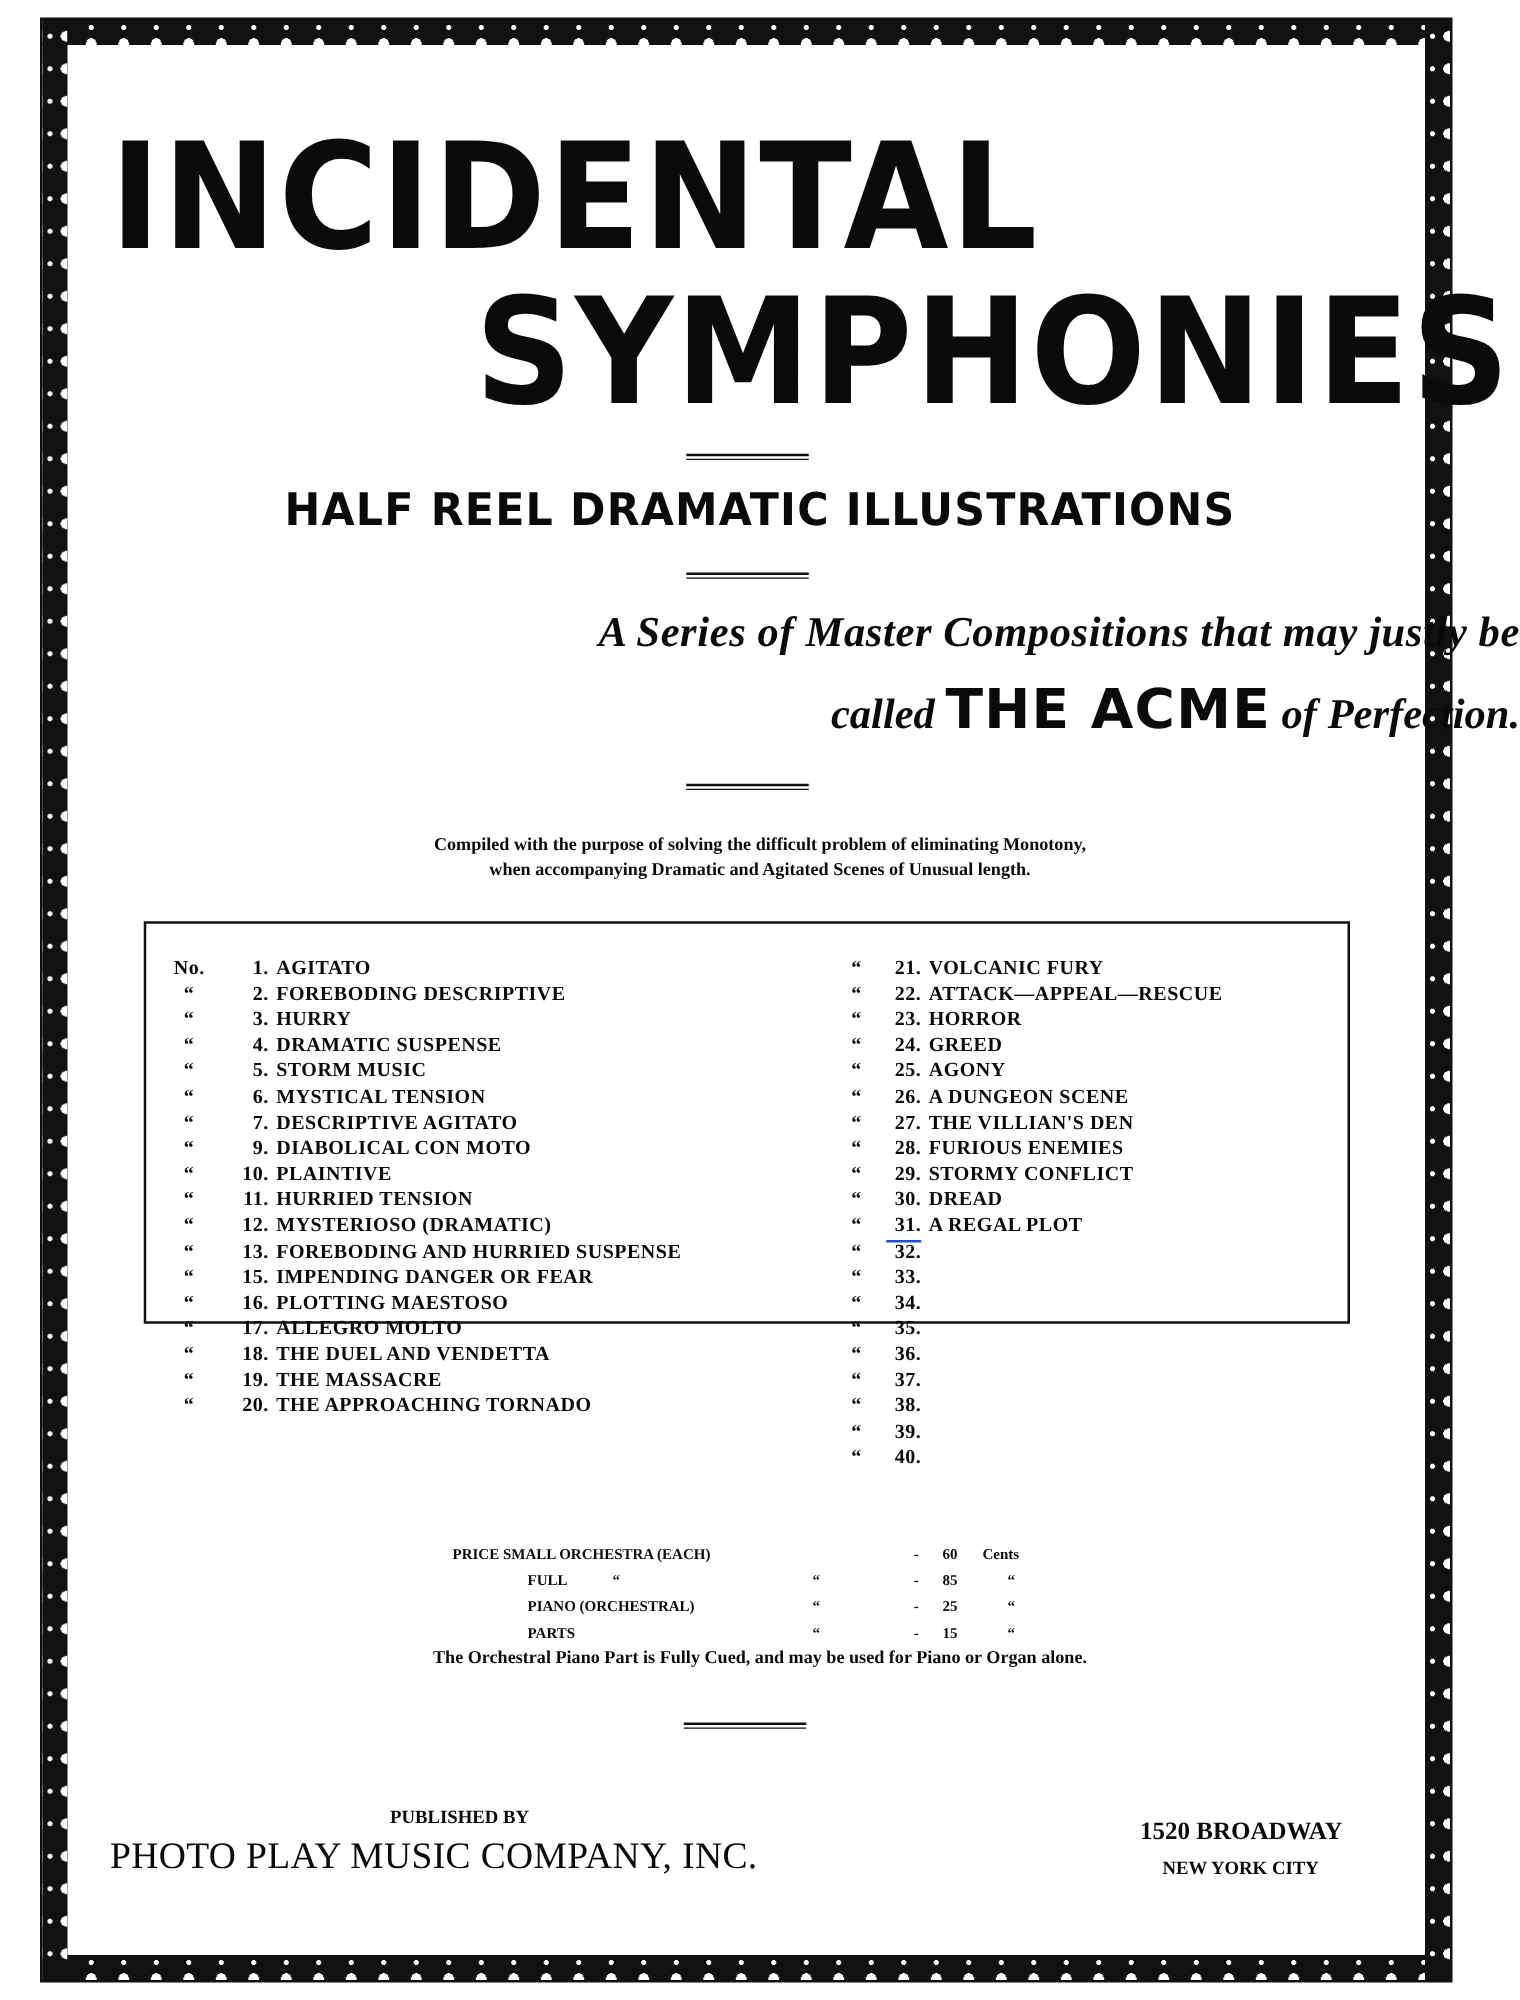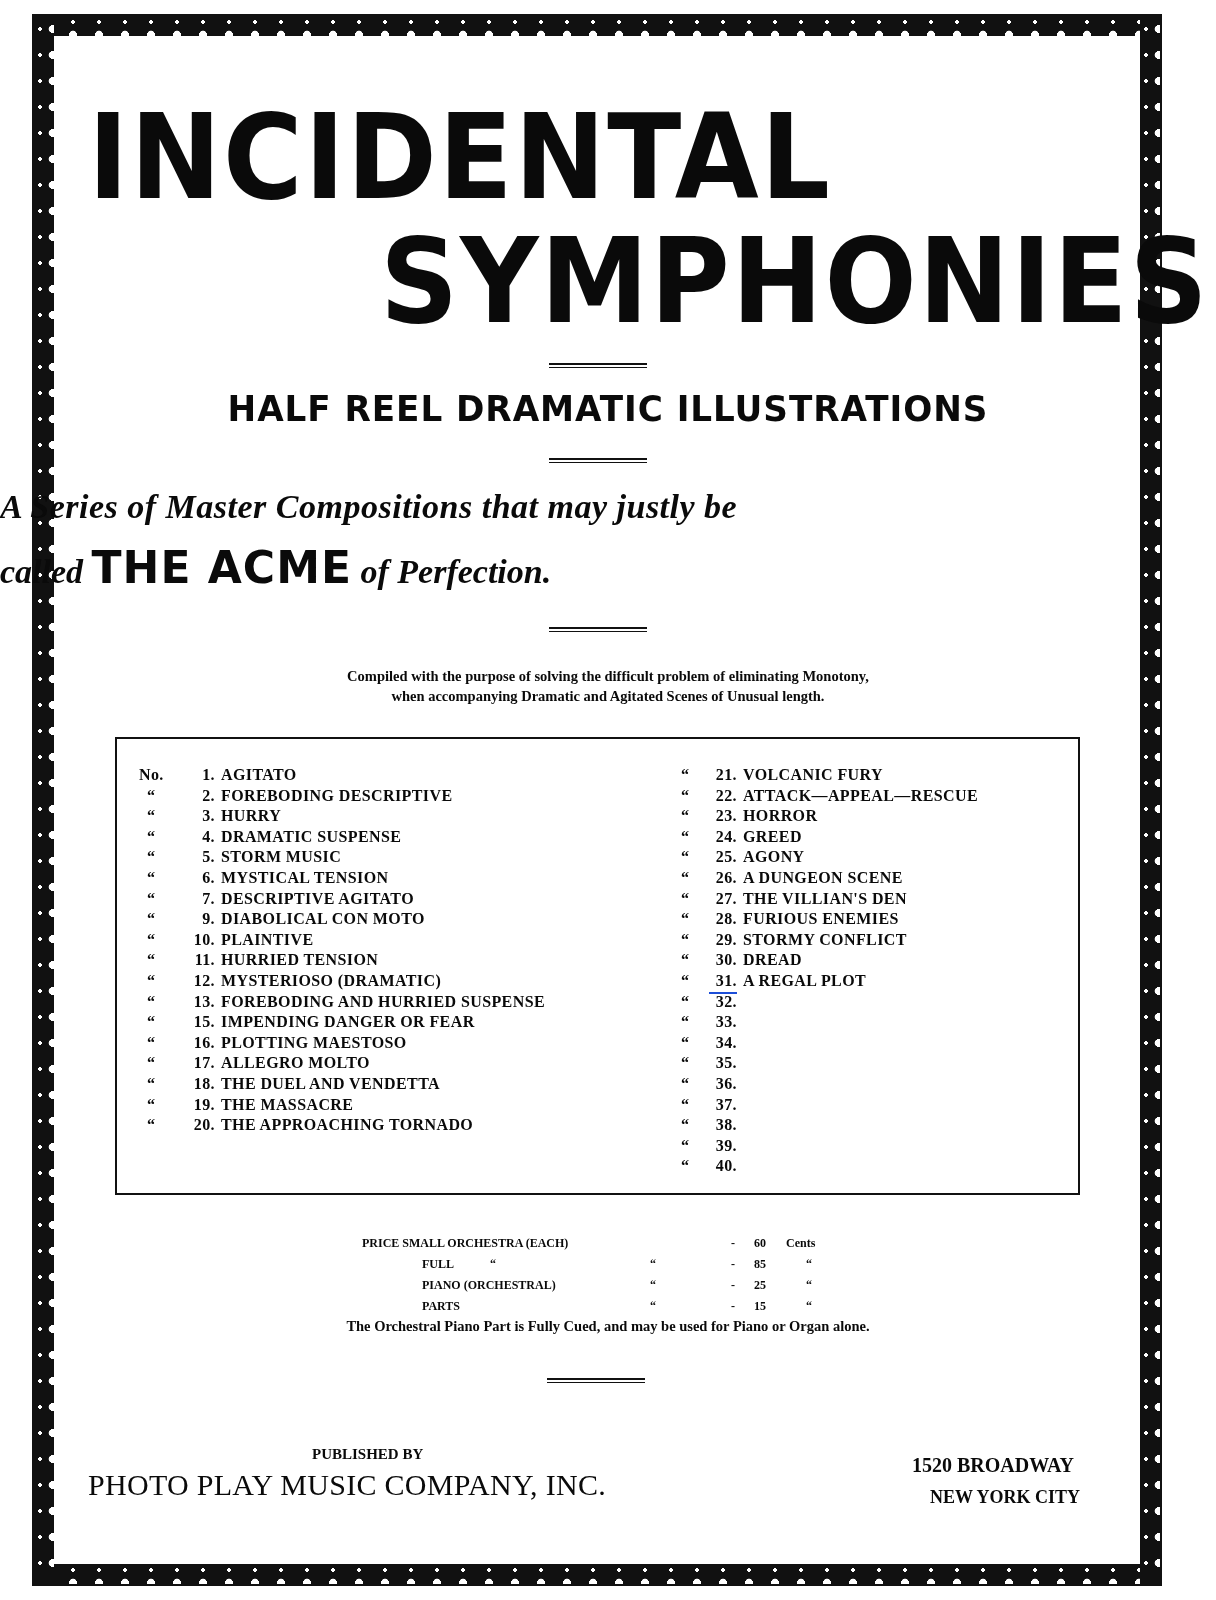--- a/index.html
+++ b/index.html
@@ -44,35 +44,35 @@
     position: absolute; height: 5px; border-top: 2px solid #111; border-bottom: 1px solid #111;
     box-sizing: border-box;
   }
   .subtitle {
     position: absolute; left: 0; width: 1216px; text-align: center; top: 388px;
     font-family: "DejaVu Sans", sans-serif; font-weight: bold; font-size: 36px;
     letter-spacing: 1px; transform: scaleX(0.95);
   }
 
   .tagline {
-    position: absolute; left: 0; width: 1216px; text-align: left;
+    position: absolute; left: 0; width: 1216px; text-align: right;
     font-family: "Liberation Serif", serif; font-style: italic; font-weight: bold;
   }
   .tagline-1 { top: 488px; font-size: 34px; letter-spacing: 0.5px; }
   .tagline-2 { top: 542px; font-size: 34px; }
   .acme { font-family: "DejaVu Sans", sans-serif; font-style: normal; font-weight: bold; font-size: 44px; letter-spacing: 1px; }
 
   .intro {
     position: absolute; left: 0; width: 1216px; top: 666px; text-align: center;
     font-family: "Liberation Serif", serif; font-weight: bold; font-size: 14.5px; line-height: 20px;
   }
 
   
   .list-box {
-    position: absolute; left: 115px; top: 737px; width: 965px; height: 458px;
+    position: absolute; left: 115px; top: 737px; width: 965px; height: 322px;
     border: 2px solid #111; box-sizing: border-box;
   }
   .list-col {
     position: absolute; top: 26px; font-family: "Liberation Serif", serif; font-weight: bold;
     font-size: 16px; letter-spacing: 0.4px;
   }
   .list-col.left { left: 22px; }
   .list-col.right { left: 560px; }
   .list-row { height: 20.6px; line-height: 20.6px; white-space: nowrap; position: relative; }
   .list-prefix { display: inline-block; width: 50px; text-align: left; padding-left: 0; }
@@ -103,21 +103,21 @@
   .pub-name {
     position: absolute; left: 88px; top: 1468px; font-family: "Liberation Serif", serif;
     font-weight: normal; font-size: 30px; letter-spacing: 0.3px;
   }
   .addr-1 {
     position: absolute; left: 912px; top: 1454px; font-family: "Liberation Serif", serif;
     font-weight: bold; font-size: 20px;
   }
   .addr-2 {
     position: absolute; left: 930px; top: 1487px; font-family: "Liberation Serif", serif;
-    font-weight: bold; font-size: 18px;
+    font-weight: bold; font-size: 15px;
   }
 </style>
 </head>
 <body>
 
 <div class="border-outer"></div>
 <div class="border-band band-top band-h"></div>
 <div class="border-band band-bottom band-h"></div>
 <div class="border-band band-left band-v"></div>
 <div class="border-band band-right band-v"></div>

